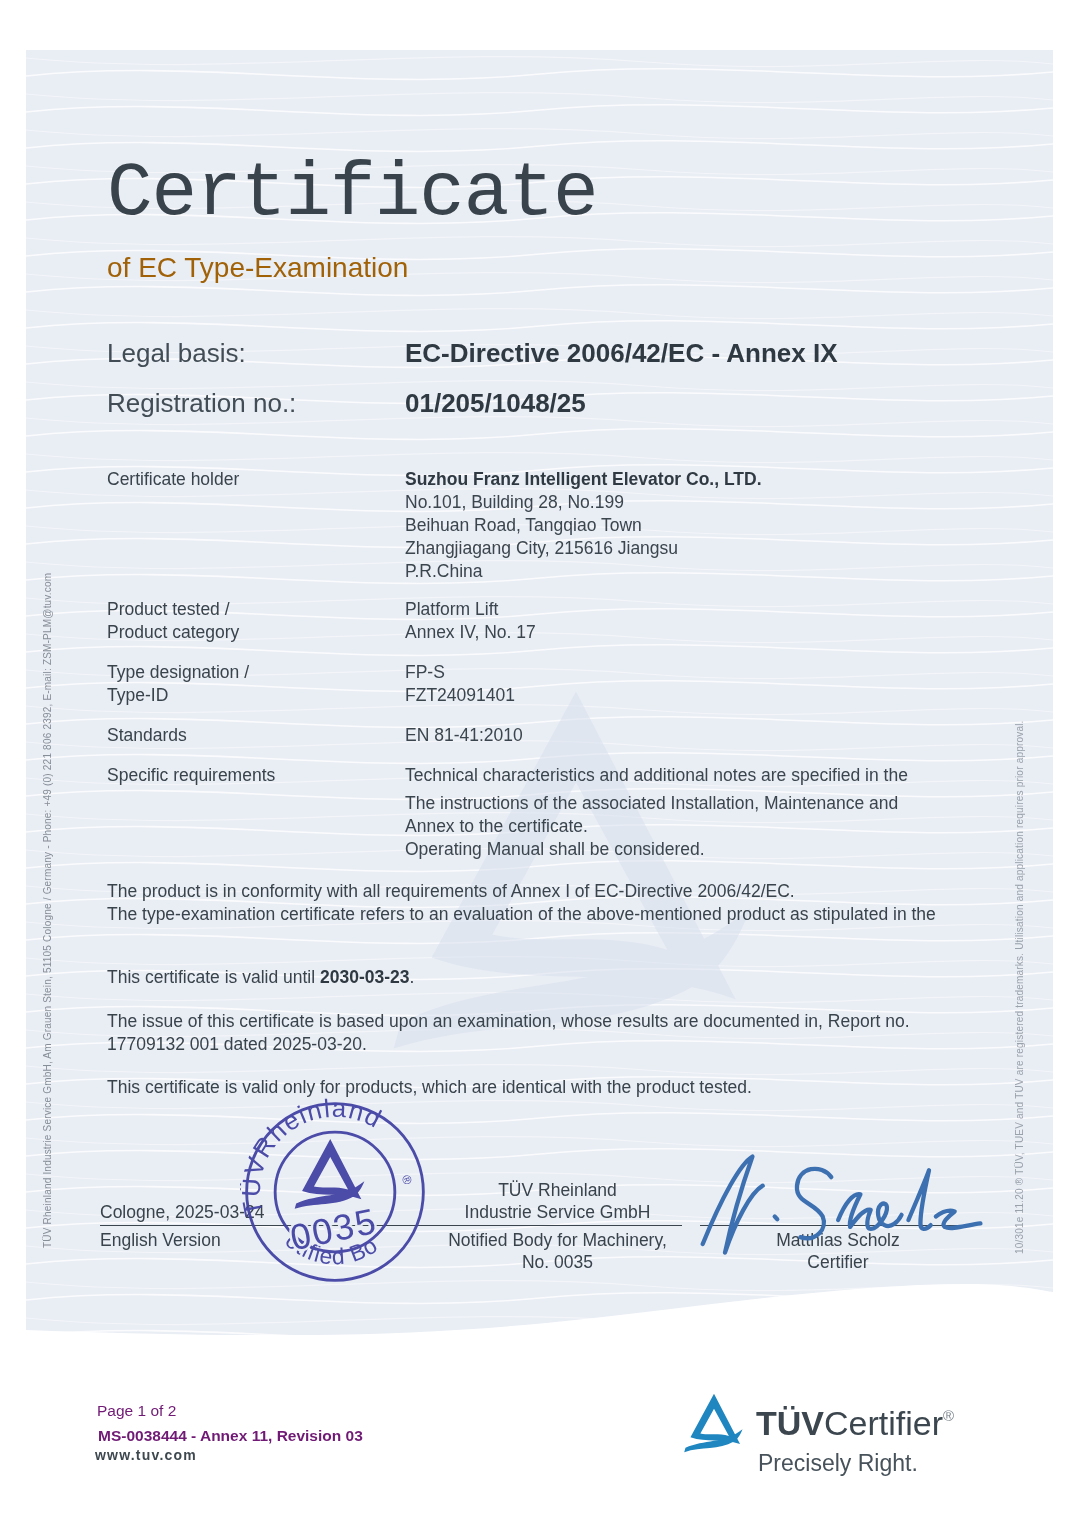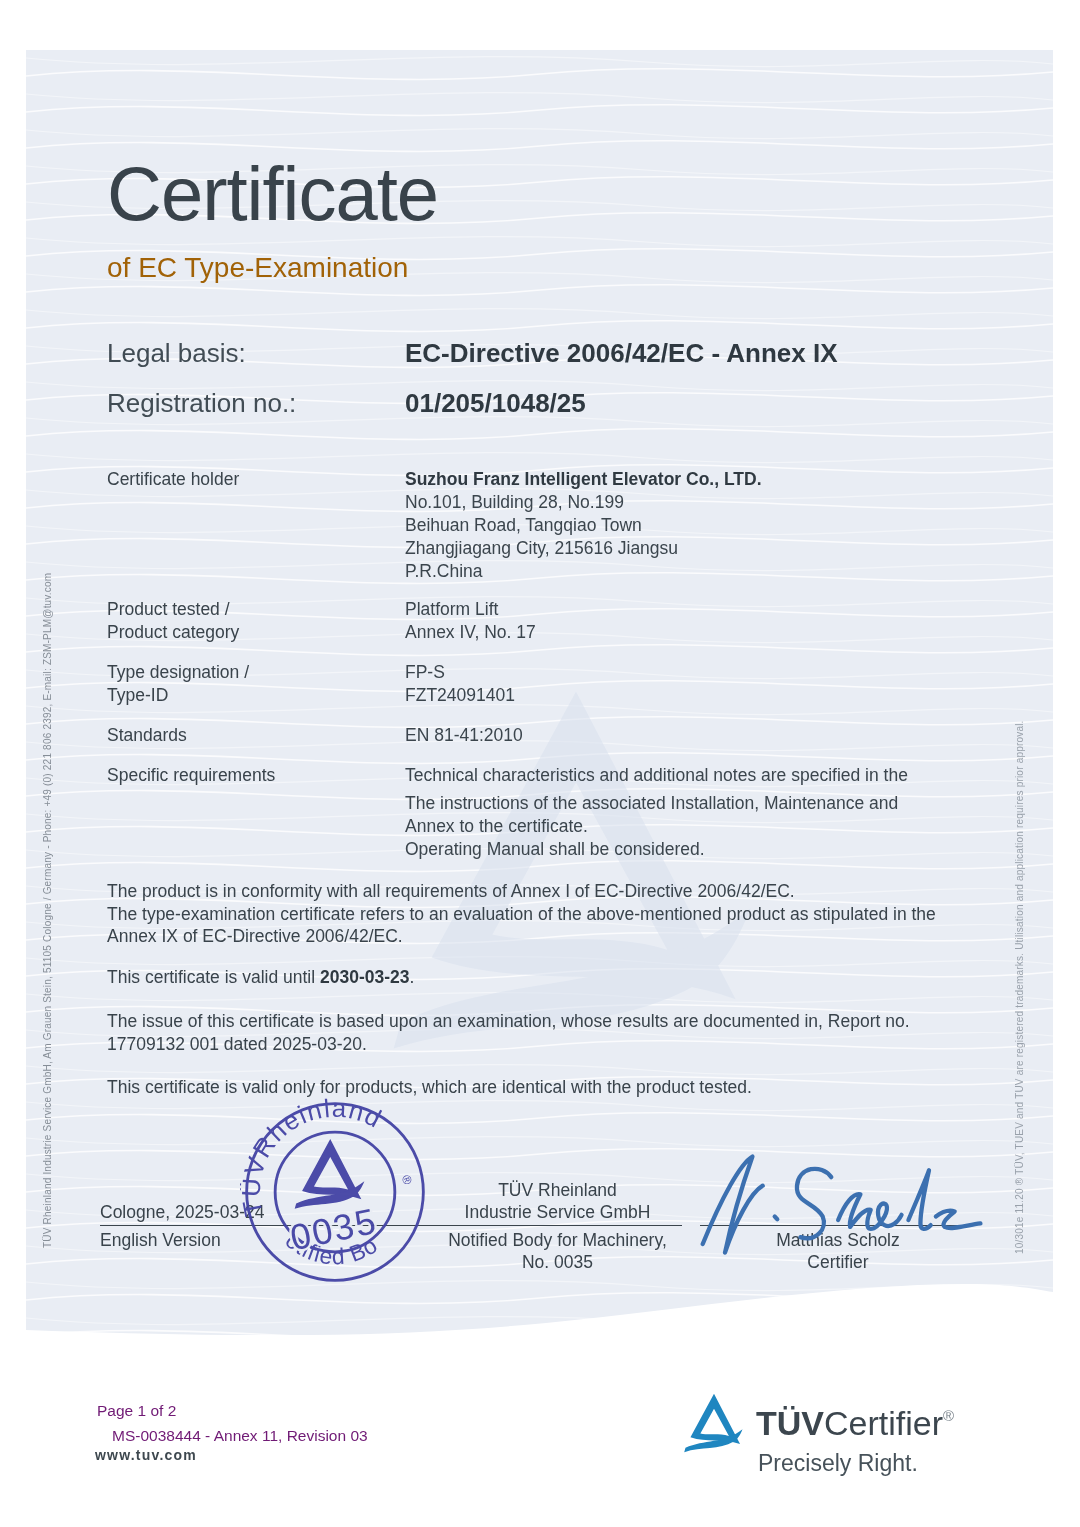--- a/index.html
+++ b/index.html
@@ -57,21 +57,21 @@
       <rect width="1027" height="1285" fill="url(#waves)"></rect>
     </svg>
     <svg style="position:absolute;left:360px;top:630px;opacity:0.55;" width="380" height="380">
       <use href="#tuvtri" x="0" y="0" width="380" height="380" style="color:#d9e1ee"></use>
     </svg>
     <svg style="position:absolute;left:0;top:1185px;" width="1027" height="100">
       <path d="M0 95 C 200 102, 350 104, 520 88 C 680 72, 820 48, 950 49 C 990 50, 1010 54, 1027 57 L1027 100 L0 100 Z" fill="#ffffff"></path>
     </svg>
   </div>
 
-  <div class="abs title nowrap" style="left:107px;top:156px;">Certificate</div>
+  <div class="abs title nowrap" style="left:107px;top:156px;font-family:Liberation Mono, monospace;">Certificate</div>
   <div class="abs subtitle nowrap" style="left:107px;top:252px;">of EC Type-Examination</div>
 
   <div class="abs biglabel nowrap" style="left:107px;top:338px;">Legal basis:</div>
   <div class="abs bigvalue nowrap" style="left:405px;top:338px;">EC-Directive 2006/42/EC - Annex IX</div>
   <div class="abs biglabel nowrap" style="left:107px;top:388px;">Registration no.:</div>
   <div class="abs bigvalue nowrap" style="left:405px;top:388px;">01/205/1048/25</div>
 
   <div class="abs lbl nowrap" style="left:107px;top:468px;">Certificate holder</div>
   <div class="abs val valb nowrap" style="left:405px;top:468px;">Suzhou Franz Intelligent Elevator Co., LTD.</div>
   <div class="abs val" style="left:405px;top:491px;">
@@ -106,21 +106,20 @@
   <div class="abs val" style="left:405px;top:764px;">
     <div class="nowrap">Technical characteristics and additional notes are specified in the</div>
     <div class="nowrap" style="margin-top:5px;">The instructions of the associated Installation, Maintenance and</div>
     <div class="nowrap">Annex to the certificate.</div>
     <div class="nowrap">Operating Manual shall be considered.</div>
   </div>
 
   <div class="abs body" style="left:107px;top:880px;">
     <div class="nowrap">The product is in conformity with all requirements of Annex I of EC-Directive 2006/42/EC.</div>
     <div class="nowrap">The type-examination certificate refers to an evaluation of the above-mentioned product as stipulated in the</div>
-    <div class="nowrap">Annex IX of EC-Directive 2006/42/EC.</div>
   </div>
 
   <div class="abs body nowrap" style="left:107px;top:966px;">
     <span>This certificate is valid until </span><span class="valb">2030-03-23</span><span>.</span>
   </div>
 
   <div class="abs body" style="left:107px;top:1010px;">
     <div class="nowrap">The issue of this certificate is based upon an examination, whose results are documented in, Report no.</div>
     <div class="nowrap">17709132 001 dated 2025-03-20.</div>
   </div>
@@ -173,21 +172,21 @@
     <text font-size="24" font-family="Liberation Sans, DejaVu Sans, sans-serif" fill="#4343a4" letter-spacing="1" text-anchor="middle">
       <textPath href="#arcBot" startOffset="50%">Notified Body</textPath>
     </text>
     <text x="100" y="152" font-size="38" text-anchor="middle" fill="#4343a4" letter-spacing="2" transform="rotate(-12 100 145)" style="paint-order:stroke;stroke:#e9edf4;stroke-width:5;">0035</text>
   </svg>
 
   <div class="vtext vleft" style="left:42px;top:1248px;">TÜV Rheinland Industrie Service GmbH, Am Grauen Stein, 51105 Cologne / Germany - Phone: +49 (0) 221 806 2392, E-mail: ZSM-PLM@tuv.com</div>
   <div class="vtext vright" style="left:1014px;top:1254px;">10/301e  11.20  ®  TÜV, TUEV and TUV are registered trademarks. Utilisation and application requires prior approval.</div>
 
   <div class="abs foot-small nowrap" style="left:97px;top:1398px;">Page 1 of 2</div>
-  <div class="abs foot-small nowrap" style="left:112px;top:1423px;">MS-0038444 - Annex 11, Revision 03</div>
+  <div class="abs foot-small nowrap" style="left:98px;top:1423px;font-weight:bold;">MS-0038444 - Annex 11, Revision 03</div>
   <div class="abs foot-url nowrap" style="left:95px;top:1447px;">www.tuv.com</div>
 
   <svg class="abs" style="left:683px;top:1392px;" width="62" height="62" viewBox="0 0 100 100">
     <use href="#tuvtri" x="0" y="0" width="100" height="100" style="color:#1f86c0"></use>
   </svg>
   <div class="abs logo-text" style="left:756px;top:1404px;">
     <span class="bold">TÜV</span><span>Certifier</span><span class="logo-reg">®</span>
   </div>
   <div class="abs tagline nowrap" style="left:758px;top:1450px;">Precisely Right.</div>
 

